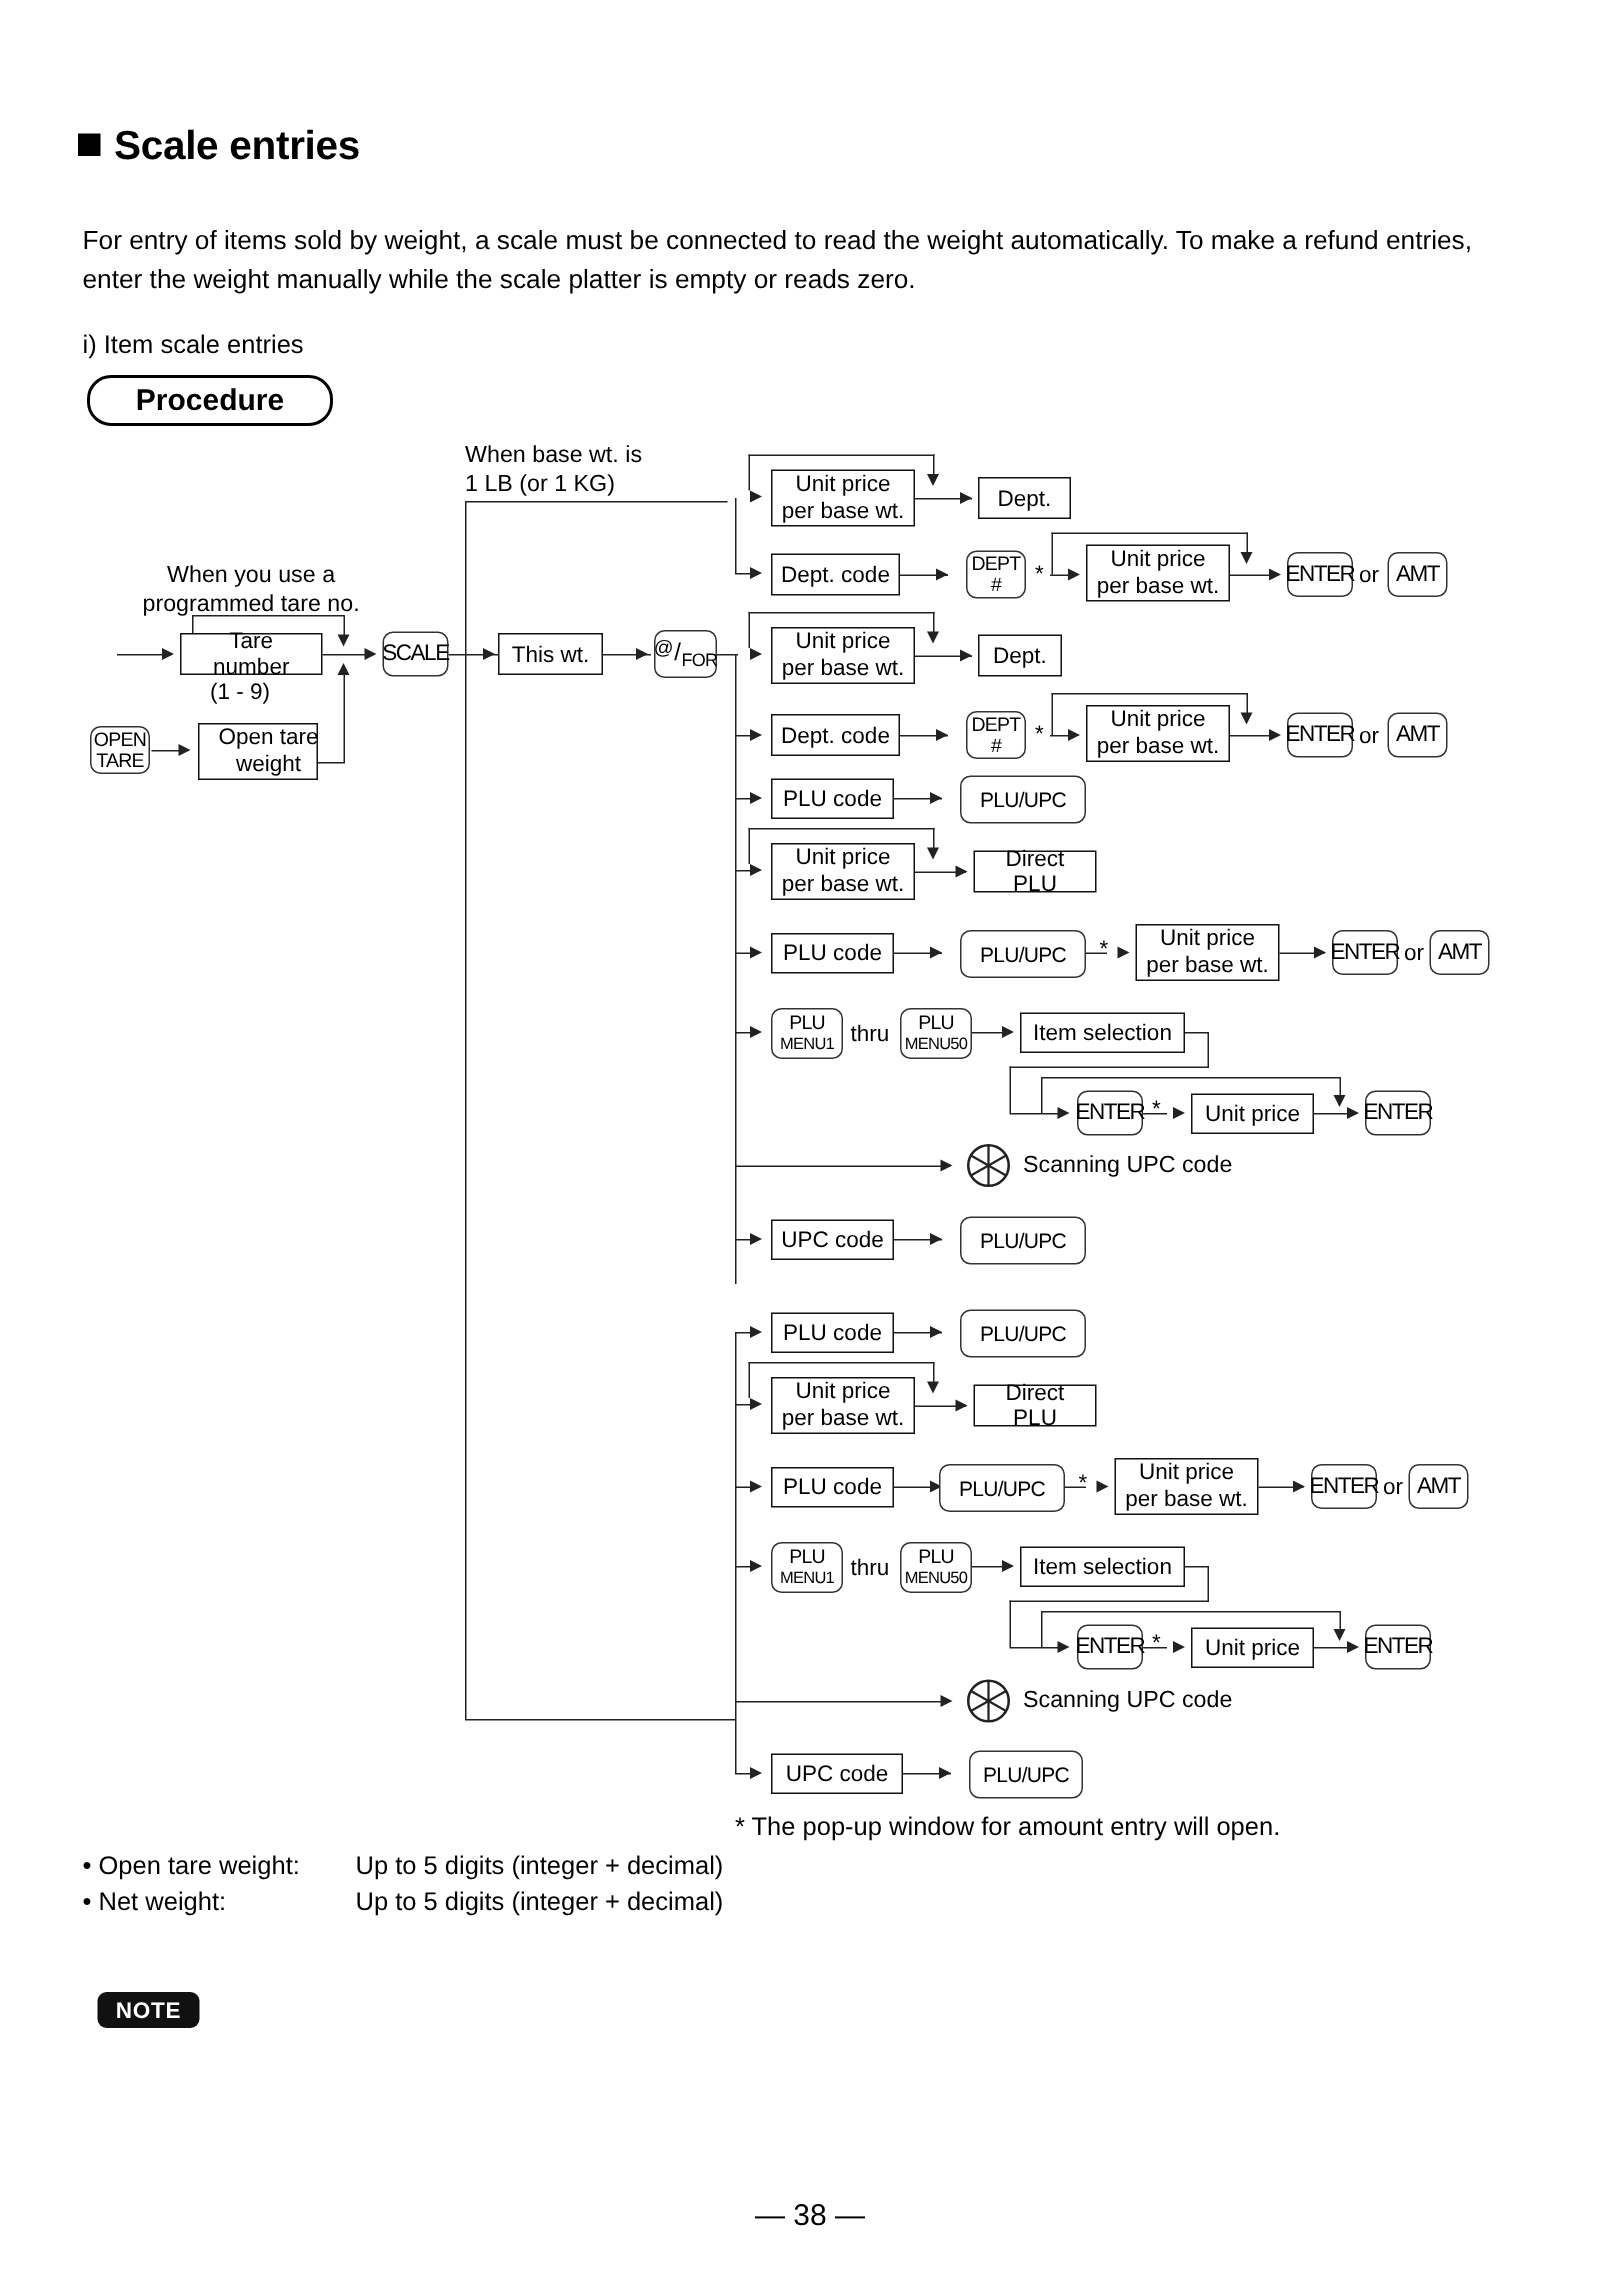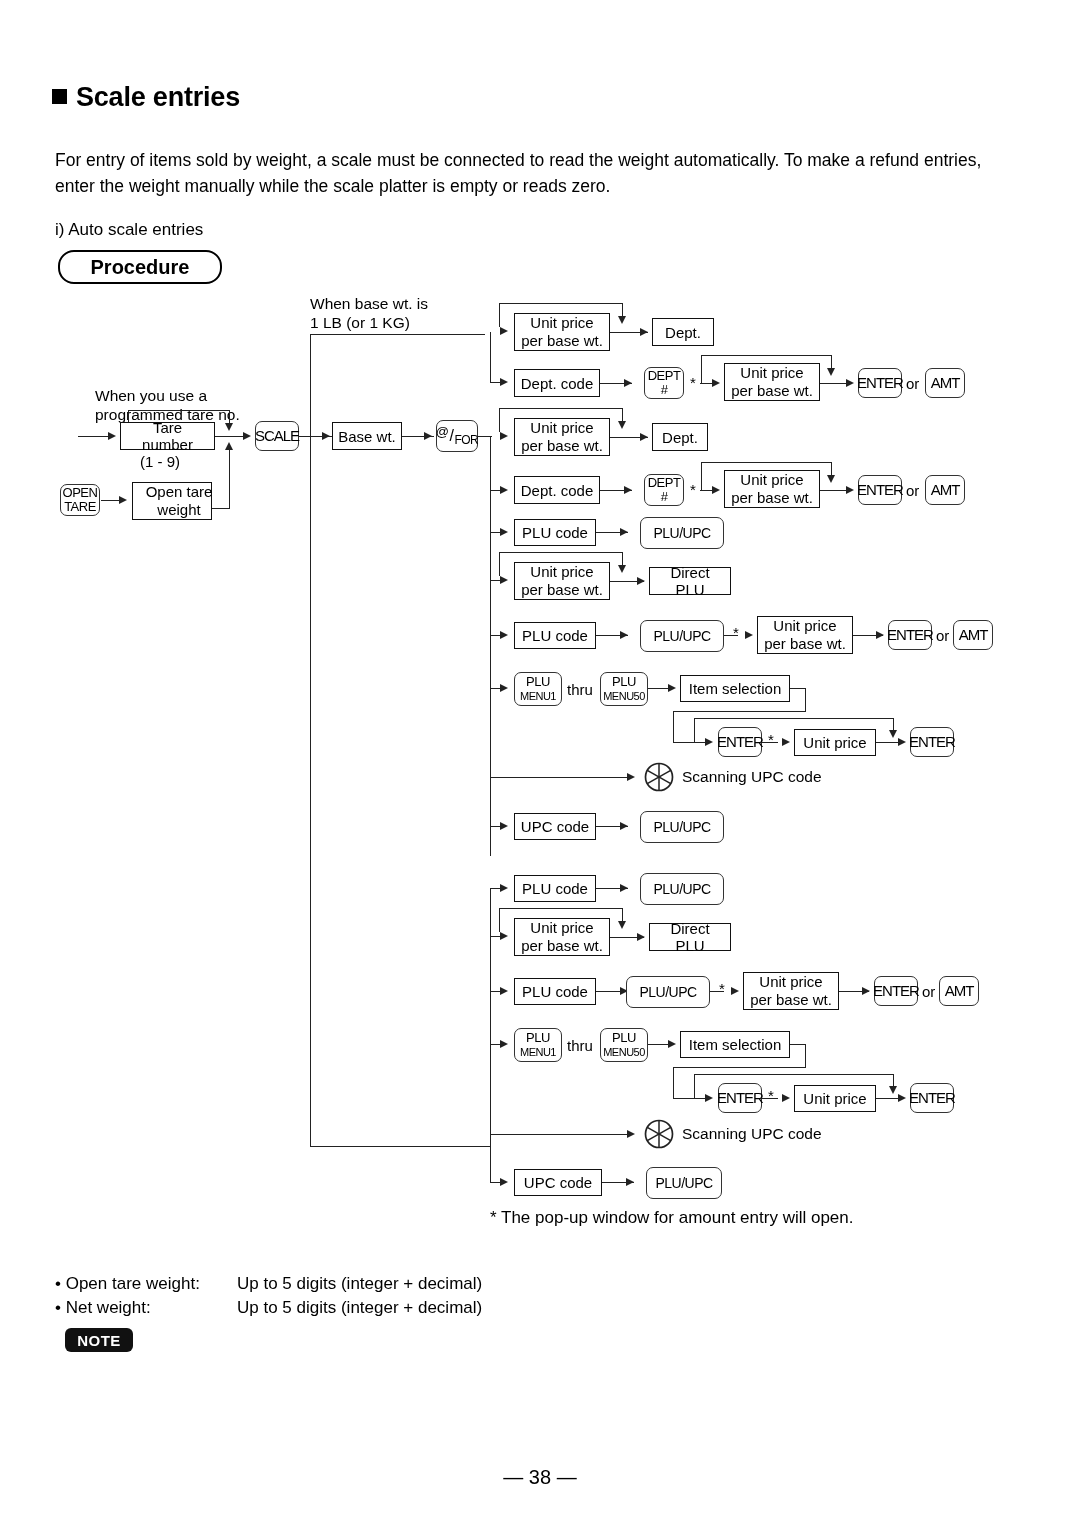--- a/index.html
+++ b/index.html
@@ -53,21 +53,21 @@
   .cap{position:absolute;font-size:15.5px;line-height:19px;}
   .ast{position:absolute;font-size:15px;line-height:10px;}
   .orlbl{position:absolute;font-size:15px;}
   .thru{position:absolute;font-size:15px;}
 
   
   .scan{position:absolute;width:30px;height:30px;}
 
   
   #popnote{left:490px;top:1208px;font-size:17px;}
-  #specs{left:55px;top:1272px;font-size:17px;line-height:24px;}
+  #specs{left:55px;top:1232px;font-size:17px;line-height:24px;}
   #specs .row{display:flex;}
   #specs .k{width:182px;}
   #note-wrap{left:65px;top:1326px;width:965px;}
   #note-badge{
     position:absolute;left:0;top:2px;width:68px;height:24px;background:#111;
     border-radius:6px;color:#fff;font-size:15px;font-weight:bold;
     display:flex;align-items:center;justify-content:center;letter-spacing:0.5px;
   }
   #note-list{margin-left:88px;font-size:17px;font-style:italic;line-height:26.5px;}
   #note-list li{list-style:none;position:relative;margin-bottom:3px;}
@@ -81,27 +81,27 @@
 </style>
 </head>
 <body>
 
 <div class="abs" id="section-title">
   <span class="sq"></span><span>Scale entries</span>
 </div>
 
 <div class="abs" id="intro">For entry of items sold by weight, a scale must be connected to read the weight automatically. To make a refund entries, enter the weight manually while the scale platter is empty or reads zero.</div>
 
-<div class="abs" id="subhead">i) Auto scale entries</div>
+<div class="abs" id="subhead">i) Item scale entries</div>
 
 <div class="abs" id="procedure">Procedure</div>
 
 <div class="abs" style="left:0;top:0;width:1080px;height:1210px;">
 
-  <div class="cap" style="left:95px;top:386px;white-space:pre;">When you use a
+  <div class="cap" style="left:95px;top:374px;white-space:pre;text-align:center;">When you use a
 programmed tare no.</div>
 
   <div class="v" style="left:128px;top:410px;height:24px;"></div>
   <div class="h" style="left:128px;top:410px;width:102px;"></div>
   <div class="v" style="left:229px;top:410px;height:14px;"></div>
   <div class="ar d" style="left:225px;top:423px;"></div>
 
   <div class="h" style="left:78px;top:436px;width:30px;"></div>
   <div class="ar r" style="left:108px;top:431.5px;"></div>
 
@@ -120,21 +120,21 @@
   <div class="h" style="left:212px;top:508px;width:18px;"></div>
   <div class="v" style="left:229px;top:450px;height:58px;"></div>
   <div class="ar u" style="left:225px;top:442px;"></div>
 
   <div class="h" style="left:215px;top:436px;width:30px;"></div>
   <div class="ar r" style="left:243px;top:431.5px;"></div>
   <div class="key wide" style="left:255px;top:421px;width:44px;height:30px;">SCALE</div>
 
   <div class="h" style="left:299px;top:436px;width:34px;"></div>
   <div class="ar r" style="left:322px;top:431.5px;"></div>
-  <div class="box" style="left:332px;top:422px;width:70px;height:28px;">Base wt.</div>
+  <div class="box" style="left:332px;top:422px;width:70px;height:28px;">This wt.</div>
 
   <div class="cap" style="left:310px;top:294px;white-space:pre;">When base wt. is
 1 LB (or 1 KG)</div>
 
   <div class="v" style="left:310px;top:334px;height:812px;"></div>
 
   <div class="h" style="left:310px;top:334px;width:175px;"></div>
 
   <div class="h" style="left:310px;top:1146px;width:180px;"></div>
 

